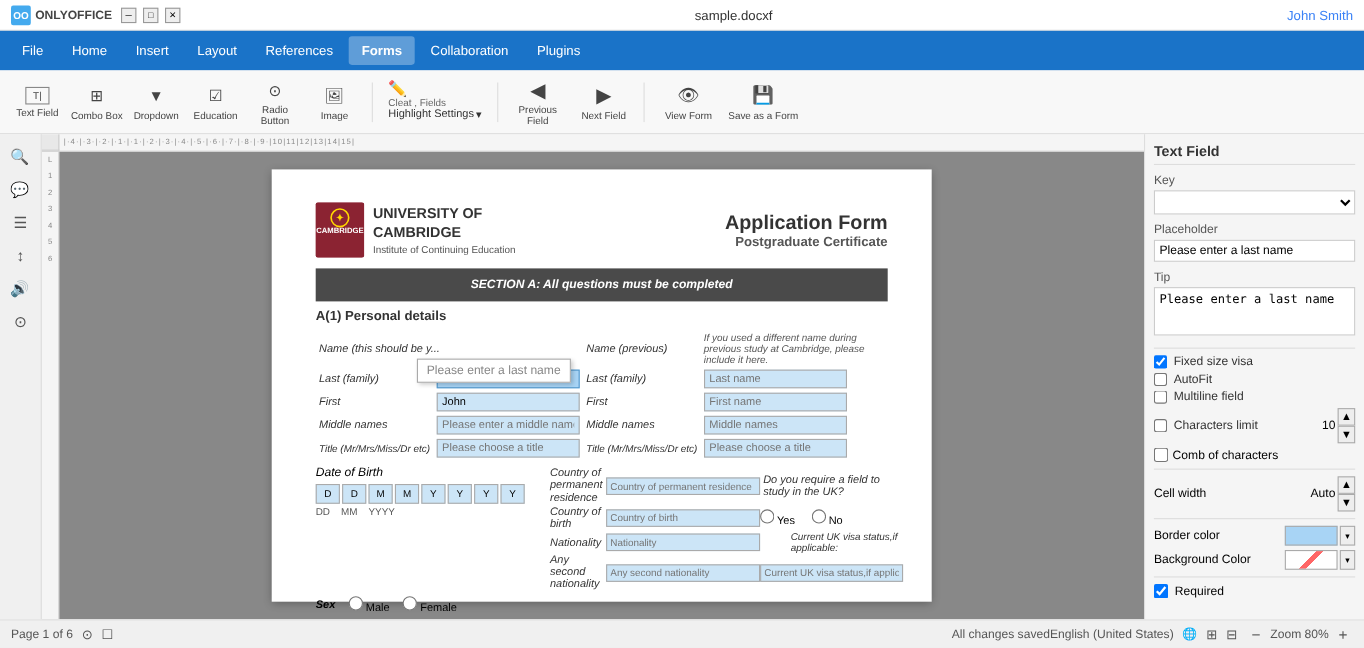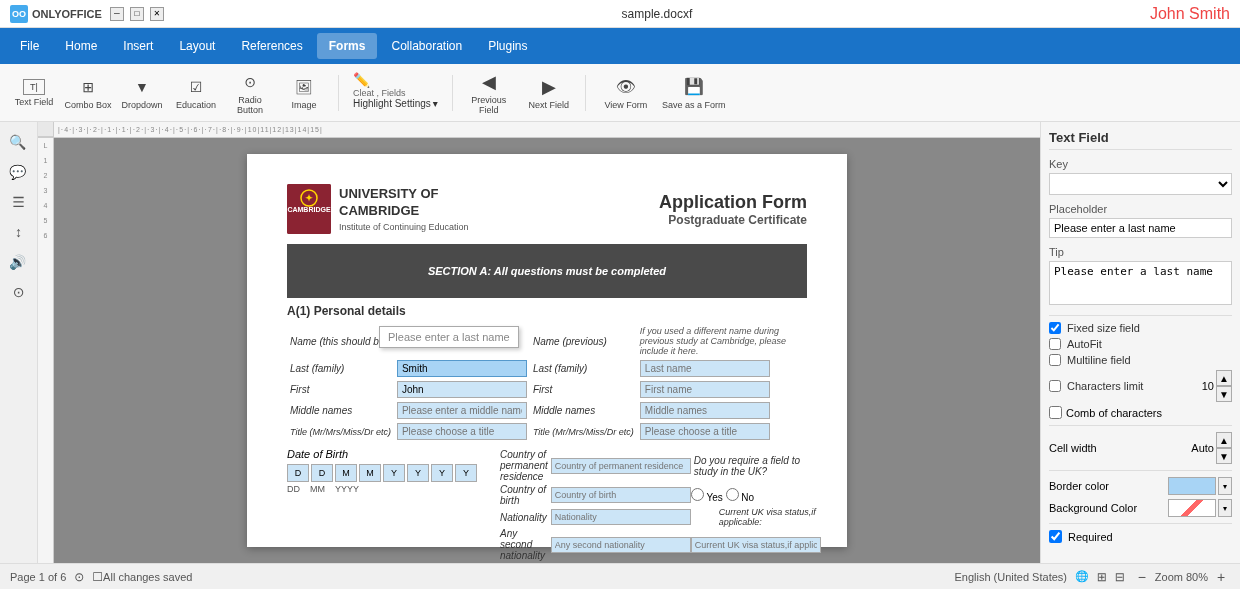--- a/index.html
+++ b/index.html
@@ -12,21 +12,21 @@
       display: flex;
       align-items: center;
       justify-content: space-between;
       padding: 0 10px;
       border-bottom: 1px solid #ddd;
     }
     .title-bar-left { display: flex; align-items: center; gap: 8px; }
     .onlyoffice-logo { display: flex; align-items: center; gap: 4px; font-size: 11px; font-weight: bold; color: #444; }
     .logo-icon { width: 18px; height: 18px; background: #44aaee; border-radius: 2px; display: flex; align-items: center; justify-content: center; color: white; font-size: 9px; font-weight: bold; }
     .title-bar-center { font-size: 12px; color: #333; }
-    .title-bar-right { font-size: 16px; color: #ef4444; }
+    .title-bar-right { font-size: 12px; color: #3b82f6; }
     .window-controls { display: flex; gap: 6px; align-items: center; }
     .win-btn { width: 14px; height: 14px; border: 1px solid #999; background: #eee; font-size: 8px; display: flex; align-items: center; justify-content: center; cursor: pointer; }
 
     
     .menu-bar {
       height: 36px;
       background: #1a73c8;
       display: flex;
       align-items: center;
       padding: 3px 8px;
@@ -149,21 +149,21 @@
     
     .uni-header { display: flex; align-items: center; justify-content: space-between; margin-bottom: 10px; }
     .uni-logo { display: flex; align-items: center; gap: 8px; }
     .uni-crest { width: 44px; height: 50px; background: #8b2332; display: flex; align-items: center; justify-content: center; color: white; font-size: 8px; text-align: center; border-radius: 2px; font-weight: bold; }
     .uni-name { font-size: 13px; font-weight: bold; color: #333; line-height: 1.3; }
     .uni-sub { font-size: 9px; color: #555; margin-top: 2px; }
     .app-title { text-align: right; }
     .app-title h1 { font-size: 18px; font-weight: bold; color: #333; }
     .app-title h2 { font-size: 13px; color: #555; }
 
-    .section-header { background: #4a4a4a; color: white; text-align: center; padding: 21px; font-size: 11px; font-style: italic; font-weight: bold; margin: 8px 0 6px; }
+    .section-header { background: #4a4a4a; color: white; text-align: center; padding: 9px; font-size: 11px; font-style: italic; font-weight: bold; margin: 8px 0 6px; }
 
     .personal-title { font-size: 12px; font-weight: bold; color: #333; margin-bottom: 6px; }
 
     .form-table { width: 100%; border-collapse: collapse; font-size: 10px; }
     .form-table td { padding: 2px 3px; vertical-align: middle; }
     .field-label { color: #333; font-style: italic; width: 100px; white-space: nowrap; }
     .field-input { border: 1px solid #aaa; padding: 2px 4px; background: #cce5f7; width: 100%; font-size: 10px; }
     .field-input.empty { color: #888; }
     .field-input.highlight { background: #a8d4f5; border: 1px solid #5599cc; }
 
@@ -499,21 +499,21 @@
                     <input type="text" placeholder="Country of permanent residence" style="width: 140px; border: 1px solid rgb(170, 170, 170); padding: 2px 3px; background: rgb(204, 229, 247); font-size: 9px;">
                   </td>
                   <td style="font-style:italic;color:#333;padding:1px 3px;">Do you require a field to study in the UK?</td>
                 </tr>
                 <tr>
                   <td style="font-style:italic;color:#333;padding:1px 3px;">Country of birth</td>
                   <td>
                     <input type="text" placeholder="Country of birth" style="width: 140px; border: 1px solid rgb(170, 170, 170); padding: 2px 3px; background: rgb(204, 229, 247); font-size: 9px;">
                   </td>
                   <td>
-                    <label style="font-size:10px;margin-right:0;">
+                    <label style="font-size:10px;margin-right:12px;">
                       <input type="radio" name="visa" style=""> <span>Yes</span>
                     </label>
                     <label style="font-size:10px;">
                       <input type="radio" name="visa" style=""> <span>No</span>
                     </label>
                   </td>
                 </tr>
                 <tr>
                   <td style="font-style:italic;color:#333;padding:1px 3px;">Nationality</td>
                   <td>
@@ -567,21 +567,21 @@
 
     <div class="panel-section">
       <div class="panel-label">Tip</div>
       <textarea class="panel-textarea" style="">Please enter a last name</textarea>
     </div>
 
     <hr class="panel-divider">
 
     <div class="checkbox-row">
       <input type="checkbox" checked="" id="cb-fixed" style="">
-      <label for="cb-fixed">Fixed size field</label>
+      <label for="cb-fixed">Fixed size visa</label>
     </div>
 
     <div class="checkbox-row">
       <input type="checkbox" id="cb-autofit" style="">
       <label for="cb-autofit">AutoFit</label>
     </div>
 
     <div class="checkbox-row">
       <input type="checkbox" id="cb-multiline" style="">
       <label for="cb-multiline">Multiline field</label>
@@ -648,21 +648,21 @@
   </div>
 
 </div>
 
 <div class="status-bar">
   <div class="status-left">
     <span>Page 1 of 6</span>
     <span style="font-size:12px;">⊙</span>
     <span style="font-size:12px;">☐</span>
   </div>
-  <div style="flex:1;text-align:left;">
+  <div style="flex:1;text-align:right;">
     <span>All changes saved</span>
   </div>
   <div class="status-right">
     <span>English (United States)</span>
     <span>🌐</span>
     <span style="font-size:12px;">⊞</span>
     <span style="font-size:12px;">⊟</span>
     <div class="zoom-control">
       <button class="zoom-btn">−</button>
       <span>Zoom 80%</span>

